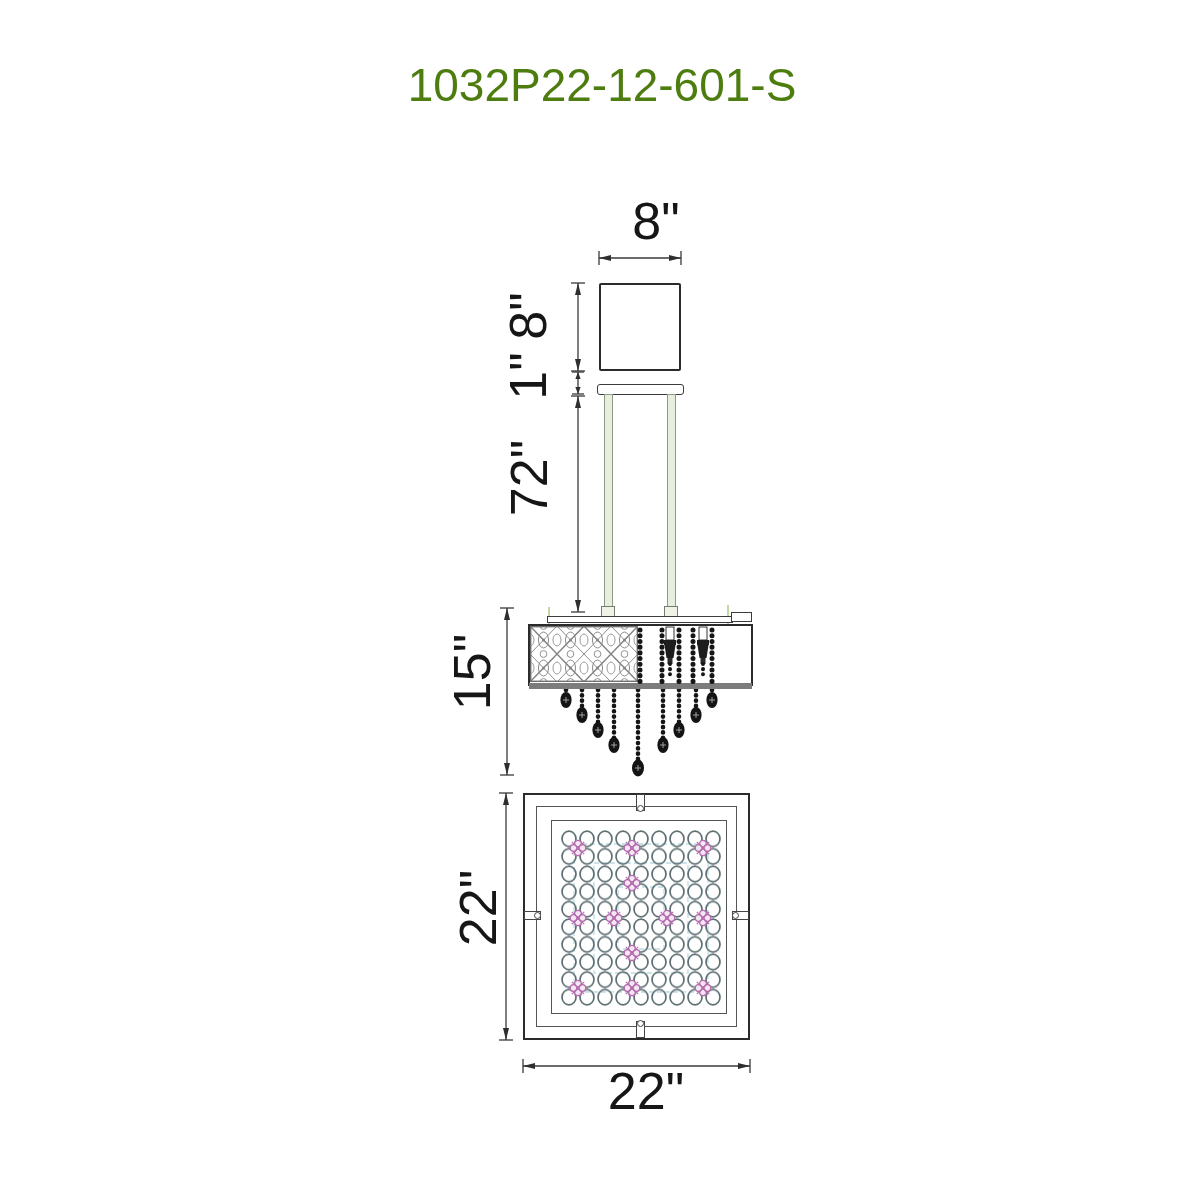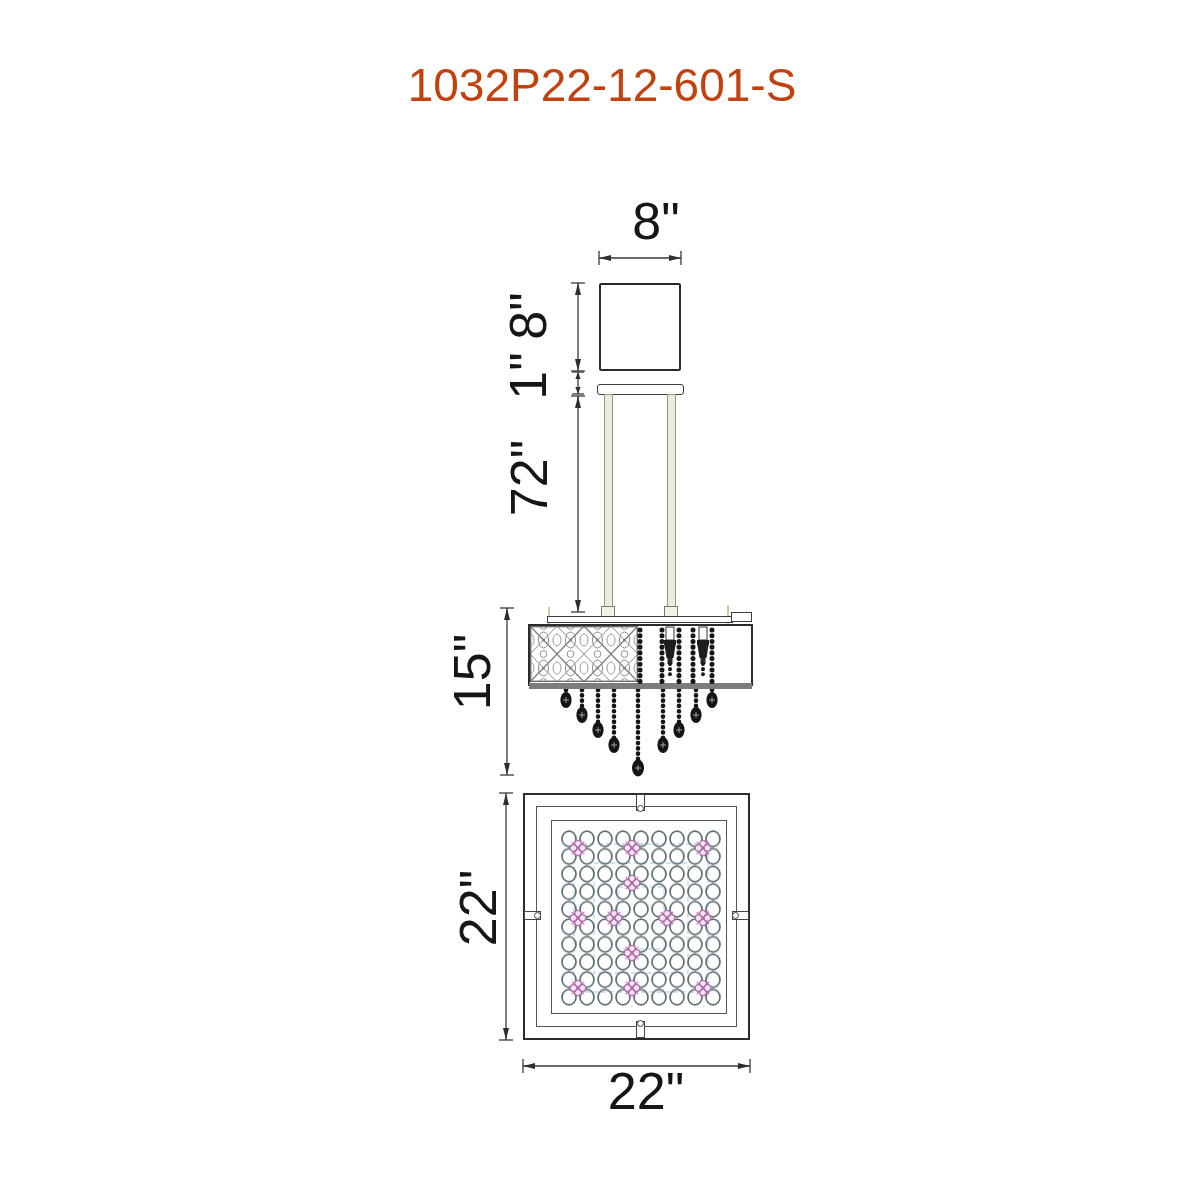--- a/index.html
+++ b/index.html
@@ -7,21 +7,21 @@
     position:relative;width:1200px;height:1200px;background:#ffffff;
     font-family:"Liberation Sans",sans-serif;overflow:hidden;
   }
   .abs{position:absolute;}
   .lbl{
     position:absolute;font-size:52px;color:#161616;letter-spacing:0;
     transform:translate(-50%,-50%);white-space:nowrap;line-height:1;
   }
   .lbl.rot{transform:translate(-50%,-50%) rotate(-90deg);}
   .title{
-    position:absolute;font-size:46px;color:#c2410c;letter-spacing:0;
+    position:absolute;font-size:46px;color:#4d7c0f;letter-spacing:0;
     transform:translate(-50%,-50%);white-space:nowrap;line-height:1;
   }
   .outline{position:absolute;background:#fff;border:2px solid #2b2b2b;box-sizing:border-box;}
   .thin{border-width:1.5px;border-color:#3c3c3c;}
   svg.dim{position:absolute;overflow:visible;}
   svg.dim line{stroke:#3a3a3a;stroke-width:1.3;}
   svg.dim polygon{fill:#2e2e2e;}
   .rod{position:absolute;background:#e7eedd;border:1px solid #8f9a85;box-sizing:border-box;}
   .rodcap{position:absolute;background:#eef3e6;border:1px solid #757d6d;box-sizing:border-box;}
   .greentick{position:absolute;background:#c3d6a4;}

